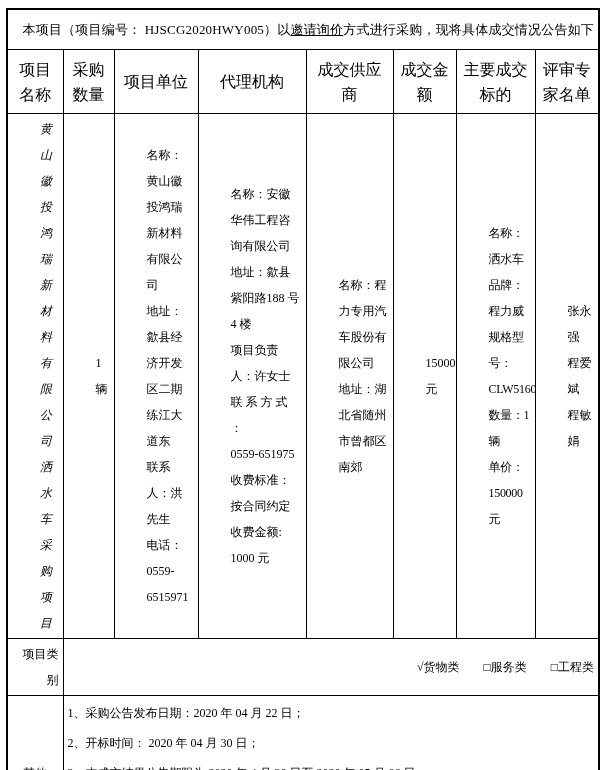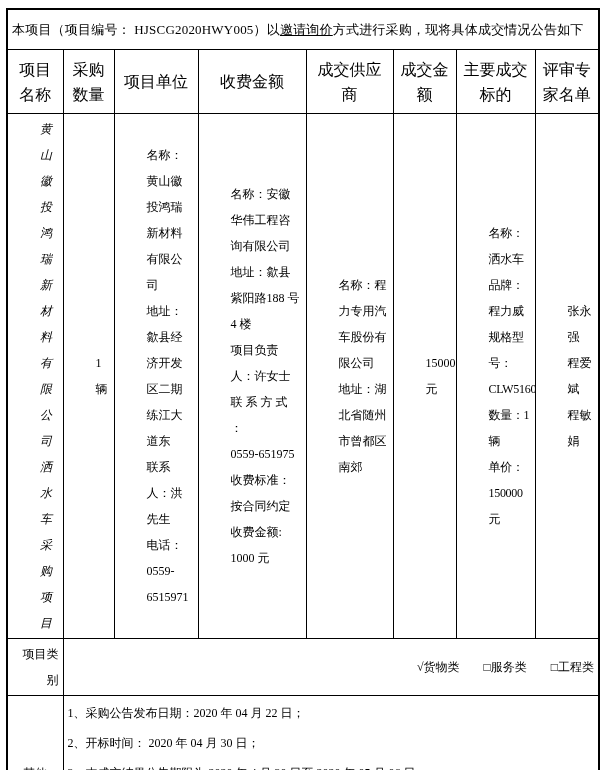--- a/index.html
+++ b/index.html
@@ -21,21 +21,21 @@
   }
   table.notice td, table.notice th {
     border: 1px solid #000;
     font-weight: normal;
     vertical-align: middle;
     padding: 2px 4px;
     overflow: hidden;
   }
   tr.title-row td {
     height: 35px;
-    text-align: left;
+    text-align: right;
     font-size: 13px;
     letter-spacing: 0.2px;
   }
   .u { text-decoration: underline; }
   tr.header-row th {
     height: 59px;
     text-align: center;
     font-size: 16px;
     white-space: pre-line;
     line-height: 25px;
@@ -108,21 +108,21 @@
   <tbody>
       <tr class="title-row">
     <td colspan="8"><span>本项目（项目编号： HJSCG2020HWY005）以</span><span class="u">邀请询价</span><span>方式进行采购，现将具体成交情况公告如下</span></td>
   </tr>
 
   <tr class="header-row">
     <th>项目名称</th>
     <th>采购
 数量</th>
     <th>项目单位</th>
-    <th>收费金额</th>
+    <th>代理机构</th>
     <th>成交供应商</th>
     <th>成交金额</th>
     <th>主要成交标的</th>
     <th>评审专
 家名单</th>
   </tr>
 
   <tr class="data-row">
     <td class="cell-project-name">黄山徽投鸿瑞新材料有限公司洒水车采购项目</td>
     <td class="cell-quantity">1 辆</td>

